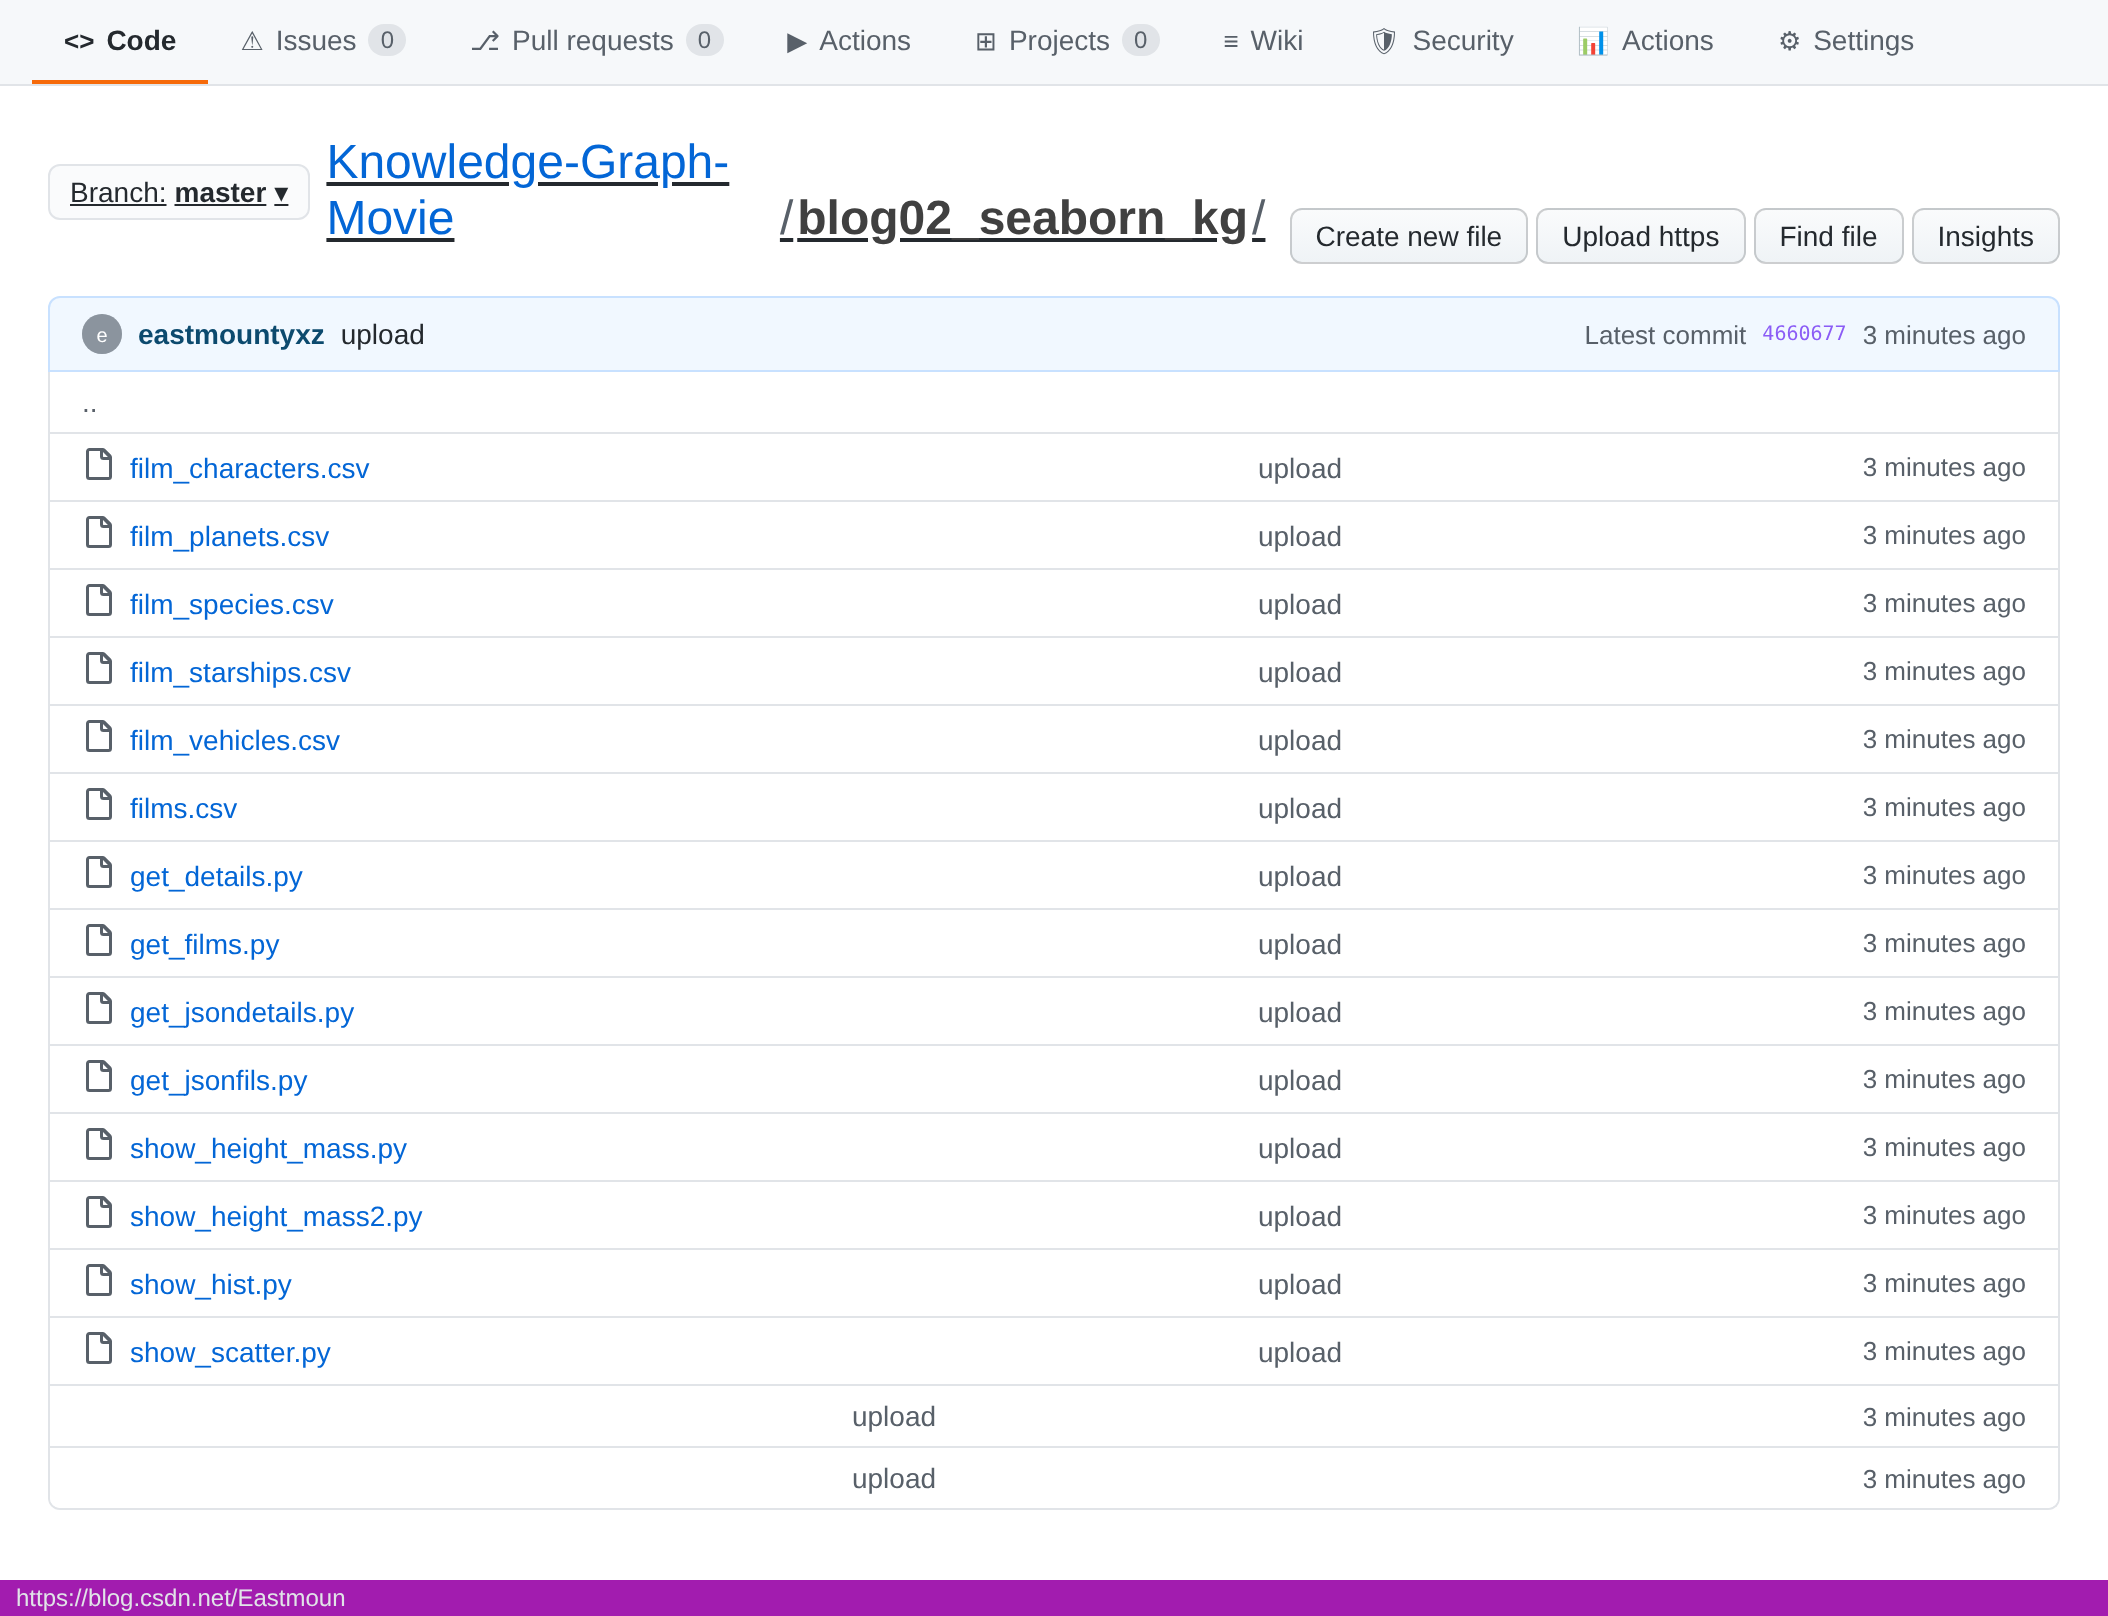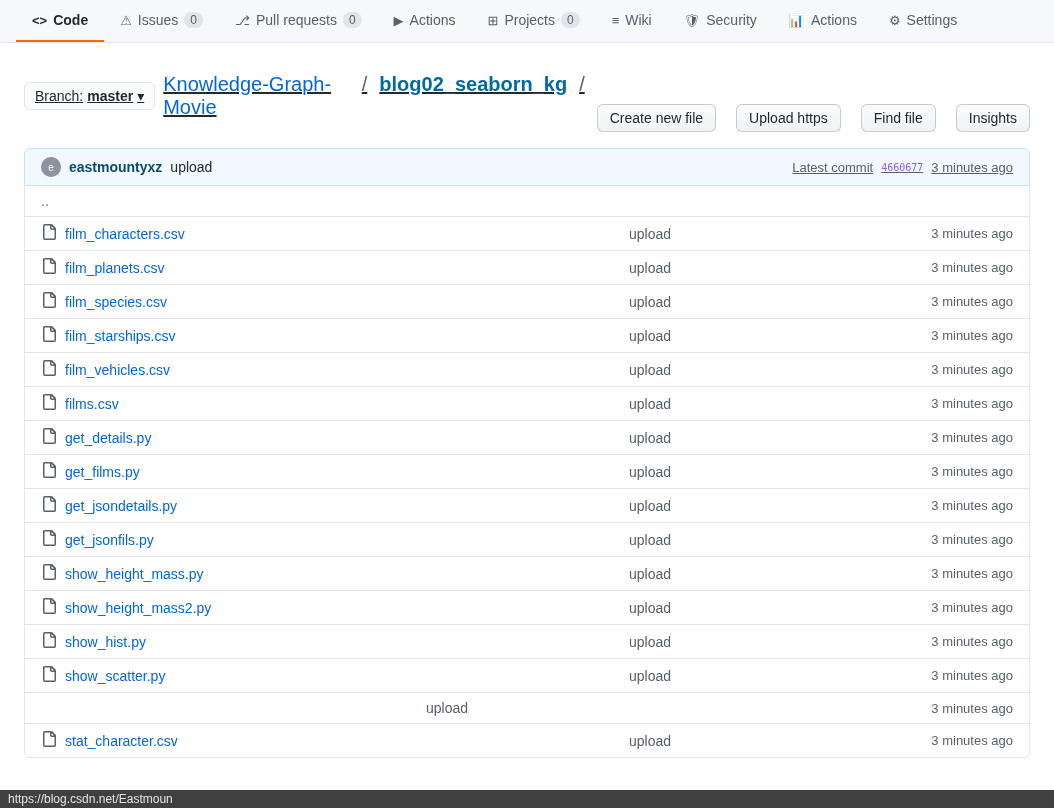--- a/index.html
+++ b/index.html
@@ -42,45 +42,45 @@
 
     
     .toolbar {
       display: flex;
       align-items: center;
       justify-content: space-between;
       padding: 16px 24px;
       gap: 12px;
     }
     .toolbar-left { display: flex; align-items: center; gap: 8px; text-decoration: underline; }
-    .toolbar-right { display: flex; align-items: center; gap: 20px; margin-top: 45px; }
+    .toolbar-right { display: flex; align-items: center; gap: 4px; margin-top: 45px; }
 
     .branch-btn {
       display: flex;
       align-items: center;
       gap: 4px;
       border: 1px solid #e1e4e8;
       border-radius: 6px;
       padding: 5px 10px;
       font-size: 14px;
       background: #fafbfc;
       cursor: pointer;
       color: #24292e;
     }
 
     .breadcrumb {
       display: flex;
-      align-items: flex-start;
-      gap: 12px;
-      font-size: 20px;
+      align-items: flex-end;
+      gap: 2px;
+      font-size: 24px;
       font-weight: 400;
     }
     .breadcrumb a { color: #0366d6; text-decoration: none; }
     .breadcrumb span { color: #586069; }
-    .breadcrumb .current { color: #0369a1; font-weight: 600; }
+    .breadcrumb .current { color: #404040; font-weight: 600; }
 
     .action-btn {
       border: 1px solid rgba(27,31,35,.2);
       border-radius: 6px;
       padding: 5px 12px;
       font-size: 14px;
       background: linear-gradient(180deg, #fafbfc, #eff3f6);
       cursor: pointer;
       color: #24292e;
       white-space: nowrap;
@@ -102,21 +102,21 @@
       width: 20px; height: 20px;
       border-radius: 50%;
       background: #c9d1d9;
       display: flex; align-items: center; justify-content: center;
       font-size: 10px;
       color: #fff;
       overflow: hidden;
     }
     .commit-author { font-weight: 600; color: #0c4a6e; }
     .commit-msg { color: #24292e; }
-    .commit-bar-right { display: flex; align-items: center; gap: 8px; color: #586069; font-size: 13px; text-decoration: underline; }
+    .commit-bar-right { display: flex; align-items: center; gap: 8px; color: #586069; font-size: 13px; }
     .commit-hash { color: #8b5cf6; font-family: monospace; font-size: 10px; }
 
     
     .file-table {
       margin: 0 24px;
       border: 1px solid #e1e4e8;
       border-top: none;
       border-radius: 0 0 6px 6px;
       overflow: hidden;
     }
@@ -138,21 +138,21 @@
       color: #586069;
       font-size: 14px;
     }
 
     
     .status-bar {
       position: fixed;
       bottom: 0;
       left: 0;
       right: 0;
-      background: #404040;
+      background: #a21caf;
       color: #e1e4e8;
       font-size: 12px;
       padding: 2px 8px;
       z-index: 100;
     }
   </style>
 </head>
 <body>
 
 <nav class="top-nav">
@@ -379,26 +379,20 @@
         <span>show_scatter.py</span>
       </a>
       <span class="file-col-msg">upload</span>
       <span class="file-col-time">3 minutes ago</span>
     </div>
     <div class="file-row">
       <span class="file-col-msg">upload</span>
       <span class="file-col-time">3 minutes ago</span>
     </div>
     <div class="file-row">
-      <a class="file-col-name">
-        <span class="file-icon"><svg width="16" height="16" viewBox="0 0 16 16" fill="#586069" xmlns="http://www.w3.org/2000/svg">
-            <path d="M2 1.75C2 .784 2.784 0 3.75 0h6.586c.464 0 .909.184 1.237.513l2.914 2.914c.329.328.513.773.513 1.237v9.586A1.75 1.75 0 0 1 13.25 16h-9.5A1.75 1.75 0 0 1 2 14.25Zm1.75-.25a.25.25 0 0 0-.25.25v12.5c0 .138.112.25.25.25h9.5a.25.25 0 0 0 .25-.25V6h-2.75A1.75 1.75 0 0 1 9 4.25V1.5Zm6.75.56v2.19c0 .138.112.25.25.25h2.19Z"></path>
-          </svg></span>
-        <span>stat_character.csv</span>
-      </a>
       <span class="file-col-msg">upload</span>
       <span class="file-col-time">3 minutes ago</span>
     </div>
   </div>
 
 <div class="status-bar">
   <span>https://blog.csdn.net/Eastmoun</span>
 </div>
 
 </body></html>

